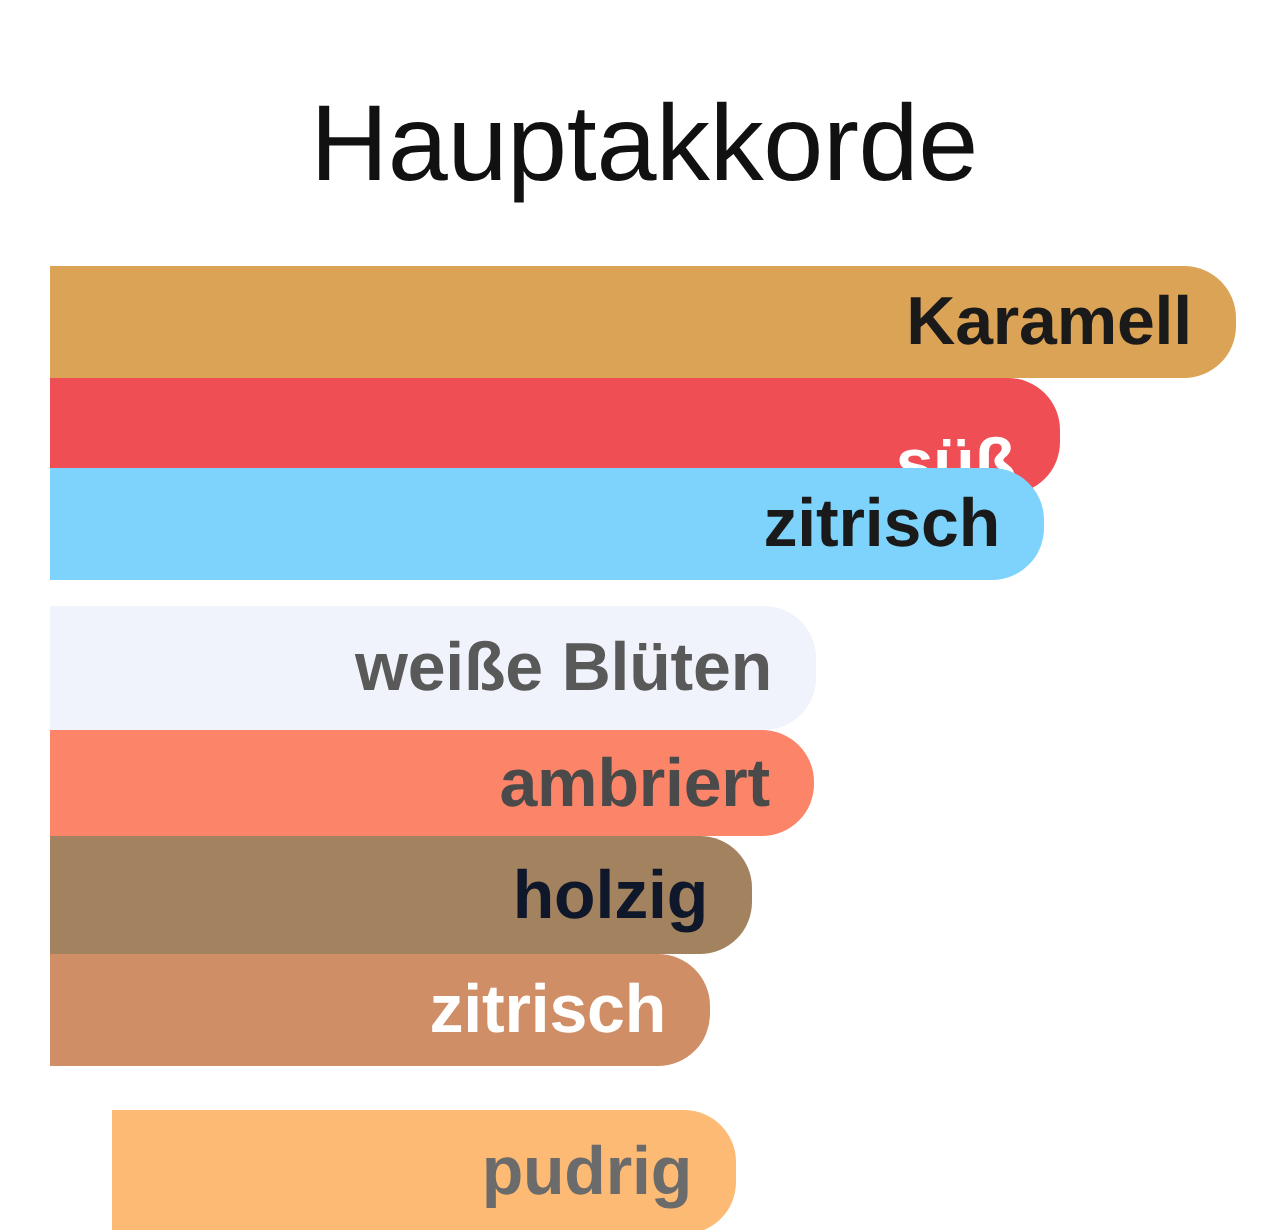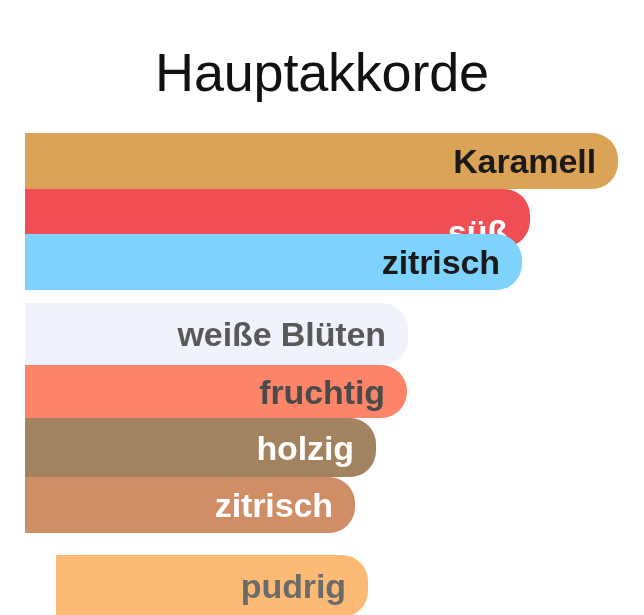--- a/index.html
+++ b/index.html
@@ -76,24 +76,24 @@
       <div class="accord-bar" style="top: 189px; height: 58px; width: 505px; background: rgb(240, 78, 85);">
         <span class="accord-label" style="color: rgb(255, 255, 255); margin-top: 27px;">süß</span>
       </div>
       <div class="accord-bar" style="top: 234px; height: 56px; width: 497px; background: #7dd3fc;">
         <span class="accord-label" style="color: rgb(26, 26, 26);">zitrisch</span>
       </div>
       <div class="accord-bar" style="top: 303px; height: 62px; width: 383px; background: rgb(240, 243, 251); padding-left: 36px;">
         <span class="accord-label" style="color: rgb(89, 89, 89);">weiße Blüten</span>
       </div>
       <div class="accord-bar" style="top: 365px; height: 53px; width: 382px; background: rgb(251, 132, 105);">
-        <span class="accord-label" style="color: rgb(74, 74, 74);">fruchtig</span>
+        <span class="accord-label" style="color: rgb(74, 74, 74);">ambriert</span>
       </div>
       <div class="accord-bar" style="top: 418px; height: 59px; width: 351px; background: rgb(163, 130, 95);">
-        <span class="accord-label" style="color: #ffffff; text-align: center;">holzig</span>
+        <span class="accord-label" style="color: #0f172a; text-align: center;">holzig</span>
       </div>
       <div class="accord-bar" style="top: 477px; height: 56px; width: 330px; background: rgb(208, 142, 102);">
         <span class="accord-label" style="color: rgb(255, 255, 255);">zitrisch</span>
       </div>
       <div class="accord-bar" style="top: 555px; height: 62px; width: 312px; background: #fdba74; margin-left: 31px;">
         <span class="accord-label" style="color: rgb(107, 107, 107);">pudrig</span>
       </div>
     </div>
 
 </div>

